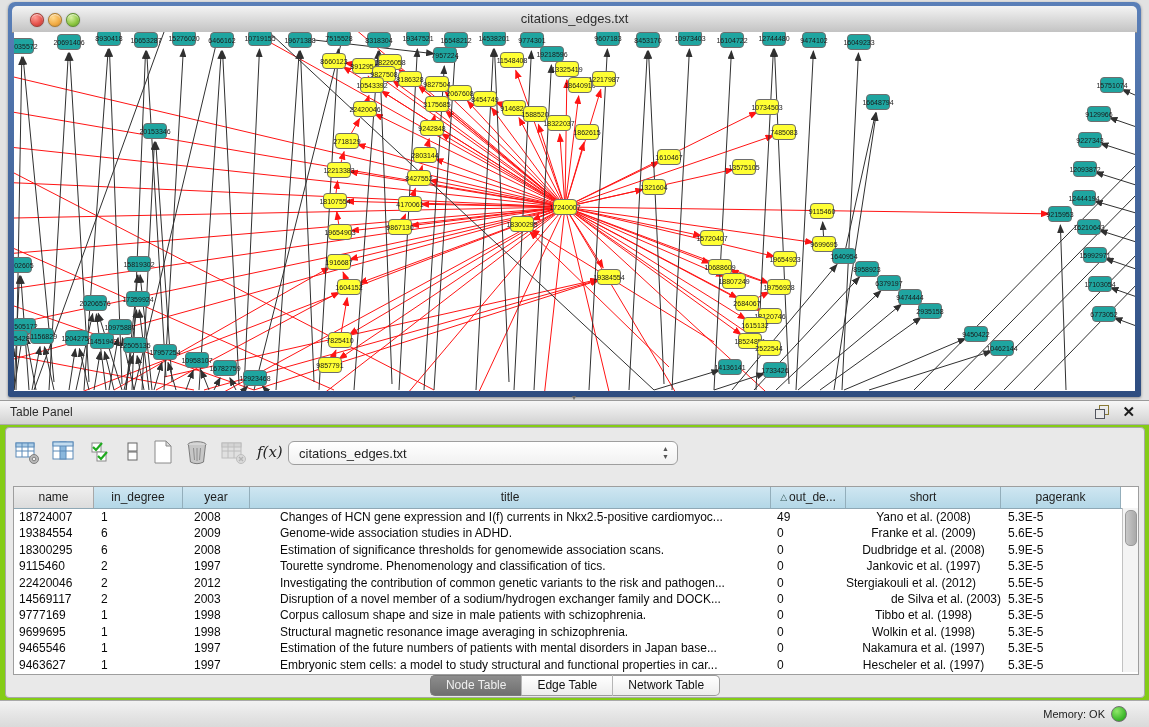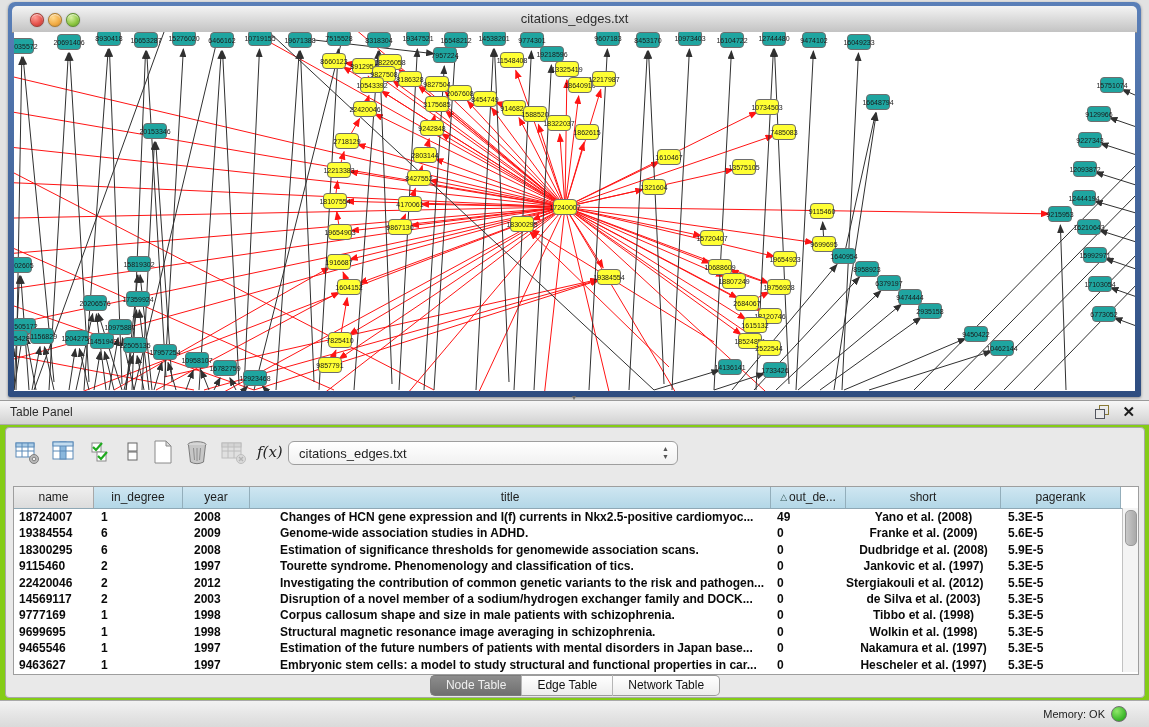--- a/index.html
+++ b/index.html
@@ -46,21 +46,21 @@
     border:1px solid #9e9e9e;border-radius:6px;font-size:13px;color:#1f1f1f;line-height:24px;padding-left:10px;box-sizing:border-box;}
   #table-selector .arrows{position:absolute;right:8px;top:3px;font-size:7px;line-height:8px;color:#555;text-align:center;}
 
   
   #tp-table{position:absolute;left:7px;top:58px;width:1124px;height:187px;background:#ffffff;border:1px solid #9e9e9e;}
   #thead{display:flex;height:21px;border-bottom:1px solid #8fa8b5;}
   .th{box-sizing:border-box;border-right:1px solid #93aebb;background:linear-gradient(180deg,#cfe6f1,#b3d7e7);
       font-size:12px;color:#1d1d1d;text-align:center;line-height:20px;overflow:hidden;white-space:nowrap;}
   .th.gray{background:linear-gradient(180deg,#efefef,#dcdcdc);border-right:1px solid #a8a8a8;}
   .sort-tri{display:inline-block;font-size:9px;color:#355;transform:translateY(-1px);margin-right:2px;}
-  #tbody{position:relative;font-weight:bold;}
+  #tbody{position:relative;}
   .tr{display:flex;height:16.4px;background:#fff;}
   .td{box-sizing:border-box;font-size:12px;color:#0a0a0a;line-height:16px;overflow:hidden;white-space:nowrap;}
   #vscroll{position:absolute;right:0;top:21px;width:15px;height:164px;background:#f4f4f4;border-left:1px solid #c2c2c2;}
   #vscroll .thumb{position:absolute;left:2px;top:2px;width:10px;height:34px;border-radius:5px;
       background:linear-gradient(90deg,#c9c9c9,#a9a9a9);border:1px solid #999;}
 
   
   #tp-tabs{position:absolute;left:0;right:0;top:247px;height:21px;display:flex;justify-content:center;}
   .tab{height:19px;line-height:19px;font-size:12px;padding:0 15px;border-top:1px solid #9b9b9b;border-bottom:1px solid #9b9b9b;
        background:linear-gradient(180deg,#ffffff,#ededed);color:#111;}
@@ -888,21 +888,21 @@
               <div class="td" style="width: 75px; padding-left: 6px;">0</div>
               <div class="td" style="width: 155px; ">Stergiakouli et al. (2012)</div>
               <div class="td" style="width: 120px; padding-left: 7px;">5.5E-5</div>
             </div>
             <div class="tr">
               <div class="td" style="width: 80px; padding-left: 5px;">14569117</div>
               <div class="td" style="width: 89px; padding-left: 7px;">2</div>
               <div class="td" style="width: 67px; padding-left: 11px;">2003</div>
               <div class="td" style="width: 521px; padding-left: 30px;">Disruption of a novel member of a sodium/hydrogen exchanger family and DOCK...</div>
               <div class="td" style="width: 75px; padding-left: 6px;">0</div>
-              <div class="td" style="width: 155px; text-align: center;">de Silva et al. (2003)</div>
+              <div class="td" style="width: 155px; text-align: right;">de Silva et al. (2003)</div>
               <div class="td" style="width: 120px; padding-left: 7px;">5.3E-5</div>
             </div>
             <div class="tr">
               <div class="td" style="width: 80px; padding-left: 5px;">9777169</div>
               <div class="td" style="width: 89px; padding-left: 7px;">1</div>
               <div class="td" style="width: 67px; padding-left: 11px;">1998</div>
               <div class="td" style="width: 521px; padding-left: 30px;">Corpus callosum shape and size in male patients with schizophrenia.</div>
               <div class="td" style="width: 75px; padding-left: 6px;">0</div>
               <div class="td" style="width: 155px; text-align: center;">Tibbo et al. (1998)</div>
               <div class="td" style="width: 120px; padding-left: 7px;">5.3E-5</div>

